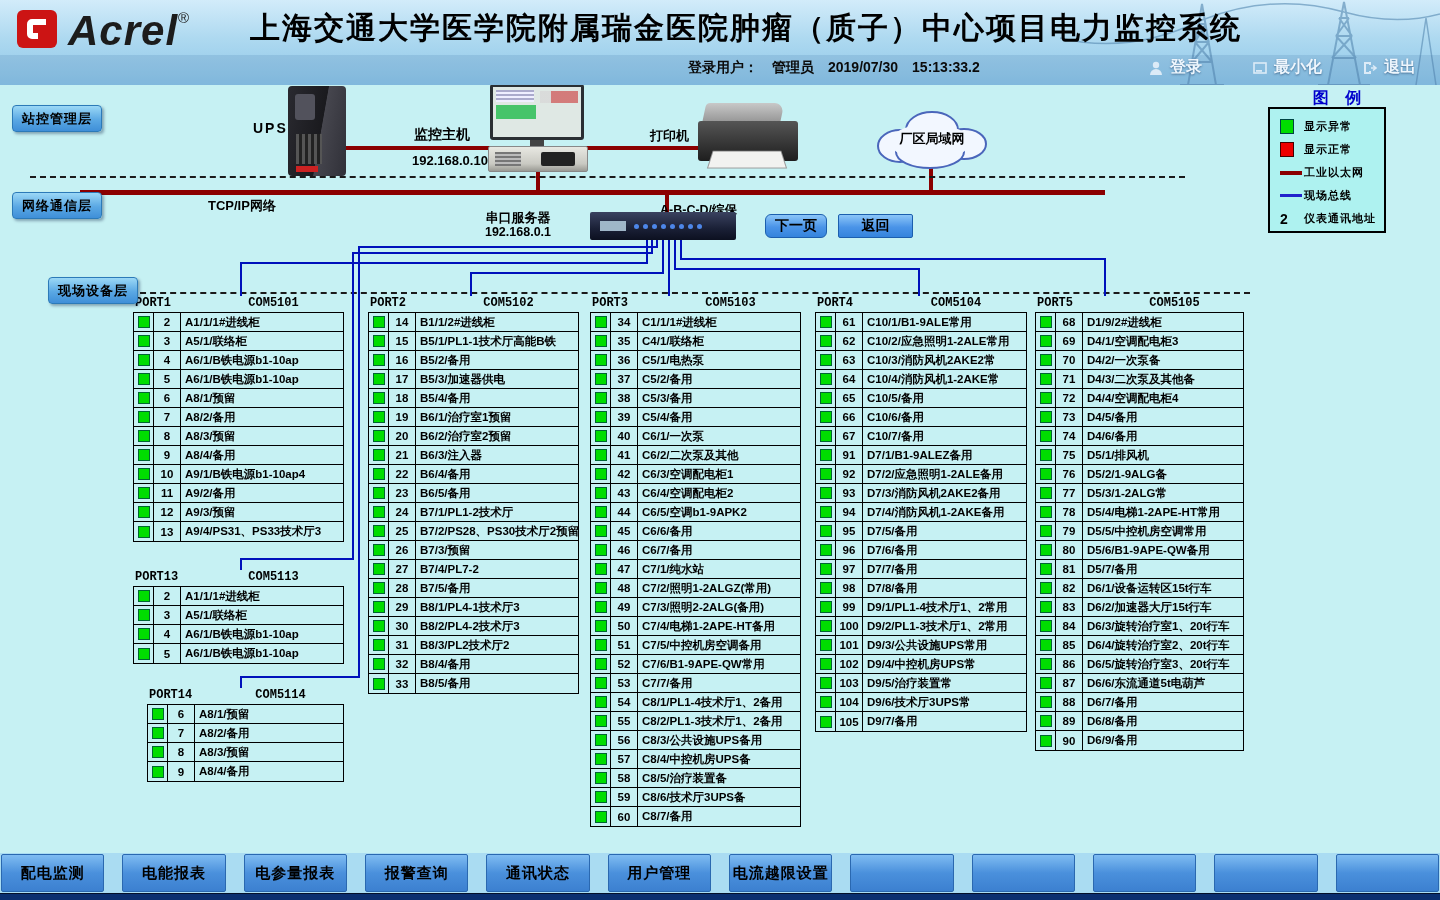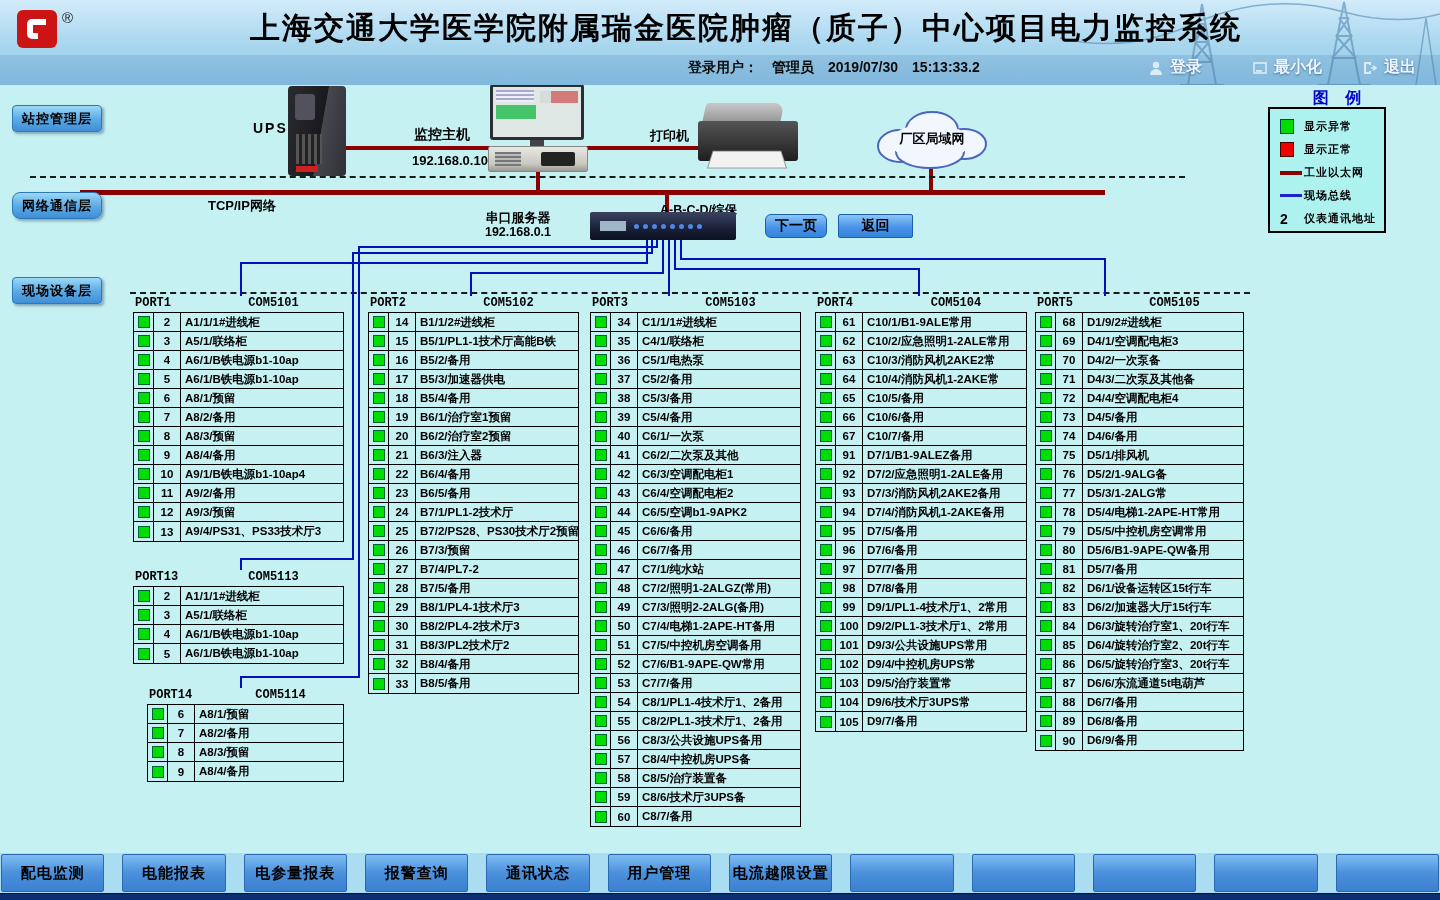--- a/index.html
+++ b/index.html
@@ -128,20 +128,21 @@
         <path d="M0 38 Q 70 55 142 20 M142 20 Q 213 -8 284 12 M284 12 Q 335 26 380 14" stroke-width="1.5"></path>
         <path d="M356 85 L366 18 L376 85" stroke-width="1.5"></path>
       </g>
     </svg>
     <div class="logo">
       <svg width="46" height="44" viewBox="0 0 46 44">
         <rect x="1" y="3" width="40" height="38" rx="6" fill="#cc1414"></rect>
         <path d="M30 12 H16 a5 5 0 0 0 -5 5 v10 a5 5 0 0 0 5 5 h6 v-6 h-5 v-8 h13 z" fill="#ffffff"></path>
         <rect x="25" y="24" width="7" height="8" fill="#cc1414"></rect>
       </svg>
+      <span class="logo-txt">Acrel</span>
       <span class="logo-reg">®</span>
     </div>
     <div class="title">上海交通大学医学院附属瑞金医院肿瘤（质子）中心项目电力监控系统</div>
     <div class="login-strip"></div>
     <div class="login-info">
       <span>登录用户：</span><span>管理员</span><span>2019/07/30</span><span>15:13:33.2</span>
     </div>
     <div class="hbtn" style="left:1148px;">
       <svg width="16" height="16" viewBox="0 0 16 16">
           <circle cx="8" cy="5" r="3.2" fill="#dcebf7"></circle>
@@ -159,22 +160,22 @@
     <div class="hbtn" style="left:1362px;">
       <svg width="16" height="16" viewBox="0 0 16 16">
           <path d="M2 2 h7 v3 h-2 v-1 h-3 v8 h3 v-1 h2 v3 h-7 z" fill="#dcebf7"></path>
           <path d="M9 8 l4 0 m-2 -2.5 l3 2.5 l-3 2.5" stroke="#dcebf7" stroke-width="1.6" fill="none"></path>
         </svg>
       <span>退出</span>
     </div>
   </header>
 
   <div class="layer-btn" style="top:105px;">站控管理层</div>
-  <div class="layer-btn" style="top:192px;border-radius:8px;">网络通信层</div>
-  <div class="layer-btn" style="top:277px;">现场设备层</div>
+  <div class="layer-btn" style="top:192px;">网络通信层</div>
+  <div class="layer-btn" style="top:277px;margin-left:36px;">现场设备层</div>
 
   <div class="eth" style="left:345px;top:146px;width:360px;height:4px;"></div>
   <div class="eth" style="left:536px;top:166px;width:4px;height:26px;"></div>
   <div class="eth" style="left:929px;top:164px;width:4px;height:28px;"></div>
   <div class="eth" style="left:80px;top:190px;width:1025px;height:5px;"></div>
   <div class="eth" style="left:665px;top:195px;width:4px;height:19px;"></div>
 
   <div class="dash" style="left:30px;top:176px;width:1155px;"></div>
   <div class="dash" style="left:130px;top:292px;width:1120px;"></div>
 

